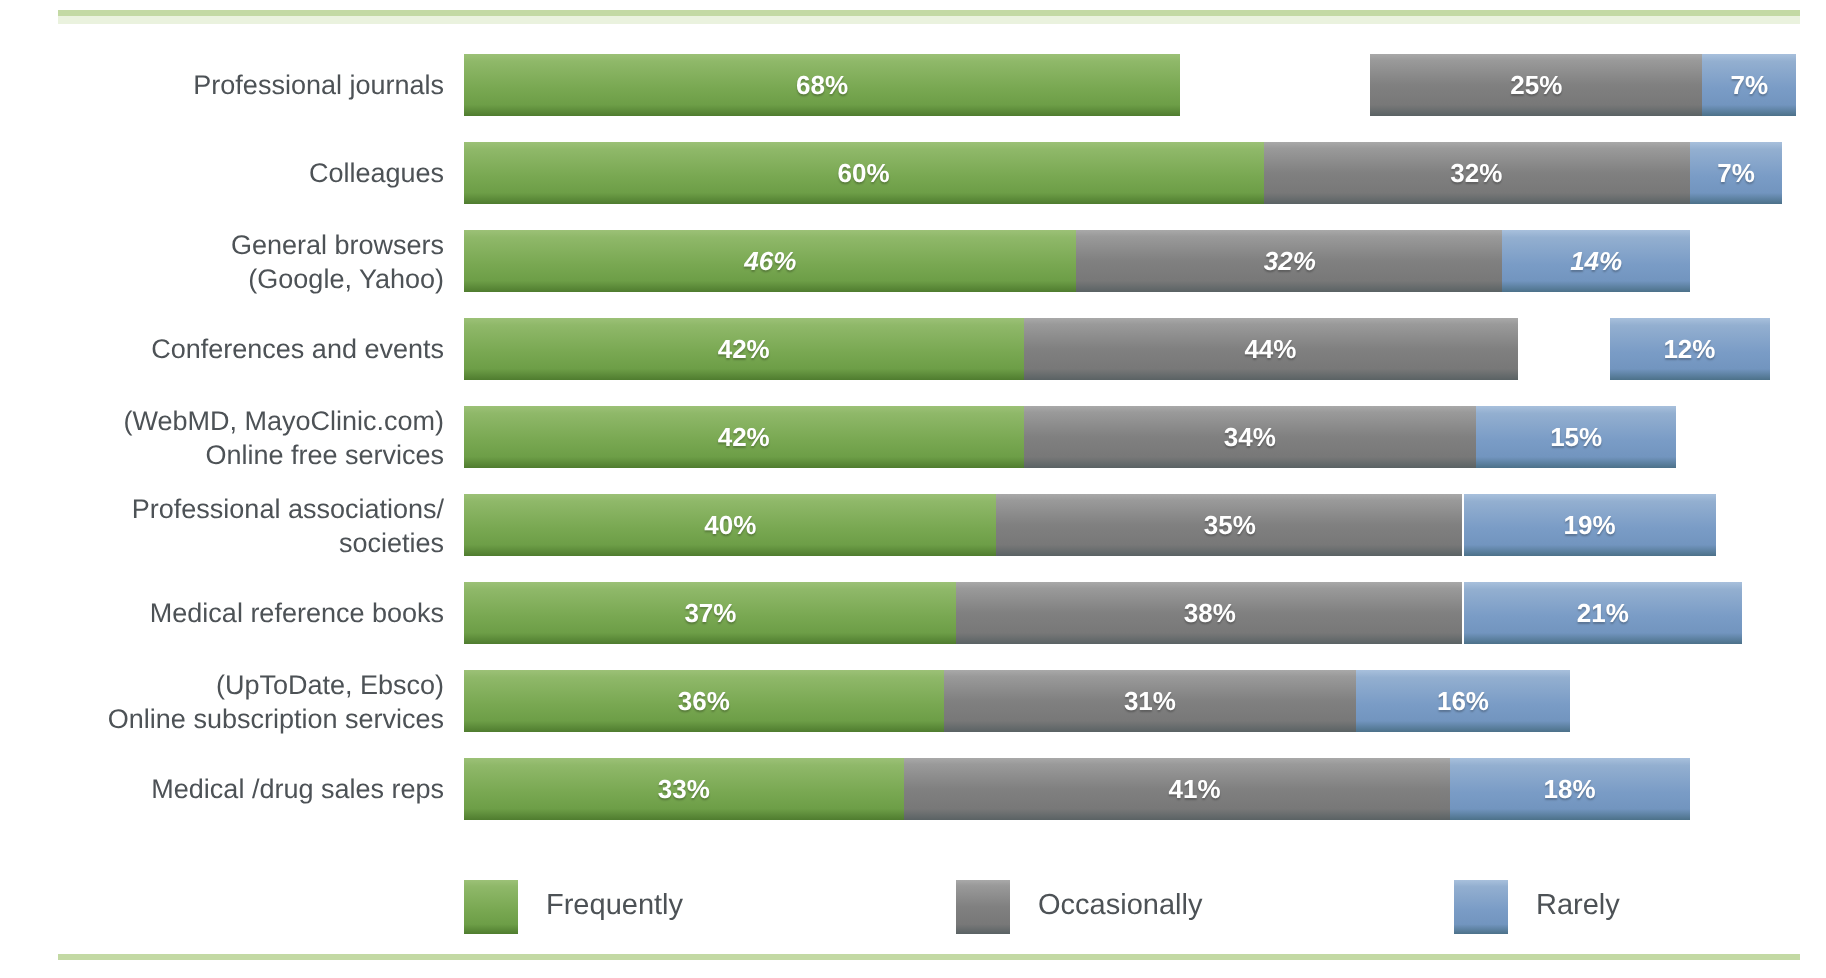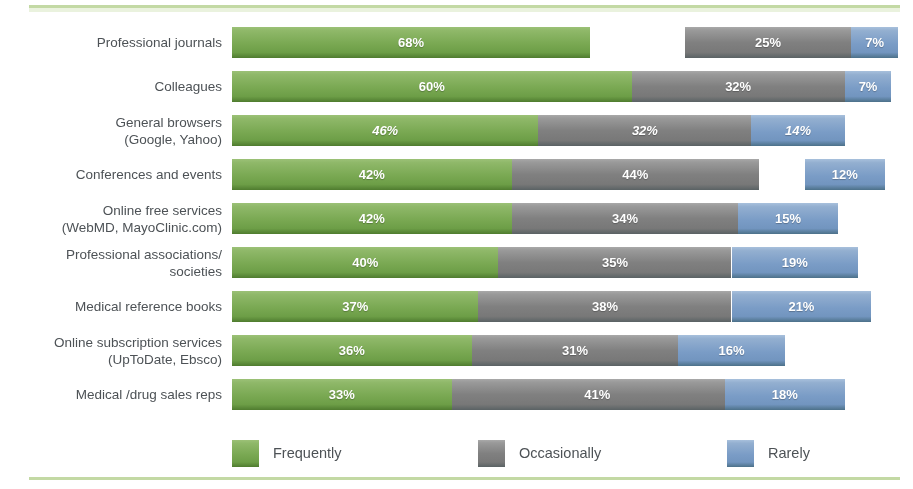--- a/index.html
+++ b/index.html
@@ -108,22 +108,22 @@
           <span>Conferences and events</span>
         </div>
         <div class="bar-track" style="width: 652.68px;">
           <div class="seg seg-green" style="left: 0px; width: 279.72px;">42%</div>
           <div class="seg seg-gray" style="left: 279.72px; width: 247px;">44%</div>
           <div class="seg seg-blue" style="left: 572.76px; width: 79.92px;">12%</div>
         </div>
       </div>
       <div class="row" style="top: 178px;">
         <div class="cat-label">
+          <span>(WebMD, MayoClinic.com)</span>
           <span>Online free services</span>
-          <span>(WebMD, MayoClinic.com)</span>
         </div>
         <div class="bar-track" style="width: 606.06px;">
           <div class="seg seg-green" style="left: 0px; width: 279.72px;">42%</div>
           <div class="seg seg-gray" style="left: 279.72px; width: 226.44px;">34%</div>
           <div class="seg seg-blue" style="left: 506.16px; width: 99.9px;">15%</div>
         </div>
       </div>
       <div class="row" style="top: 222px;">
         <div class="cat-label">
           <span>Professional associations/</span>
@@ -140,22 +140,22 @@
           <span>Medical reference books</span>
         </div>
         <div class="bar-track" style="width: 639.36px;">
           <div class="seg seg-green" style="left: 0px; width: 246.42px;">37%</div>
           <div class="seg seg-gray" style="left: 246.42px; width: 253.08px;">38%</div>
           <div class="seg seg-blue" style="left: 499.5px; width: 139.86px;">21%</div>
         </div>
       </div>
       <div class="row" style="top: 310px;">
         <div class="cat-label">
+          <span>(UpToDate, Ebsco)</span>
           <span>Online subscription services</span>
-          <span>(UpToDate, Ebsco)</span>
         </div>
         <div class="bar-track" style="width: 552.78px;">
           <div class="seg seg-green" style="left: 0px; width: 239.76px;">36%</div>
           <div class="seg seg-gray" style="left: 239.76px; width: 206.46px;">31%</div>
           <div class="seg seg-blue" style="left: 446.22px; width: 106.56px;">16%</div>
         </div>
       </div>
       <div class="row" style="top: 354px;">
         <div class="cat-label">
           <span>Medical /drug sales reps</span>

